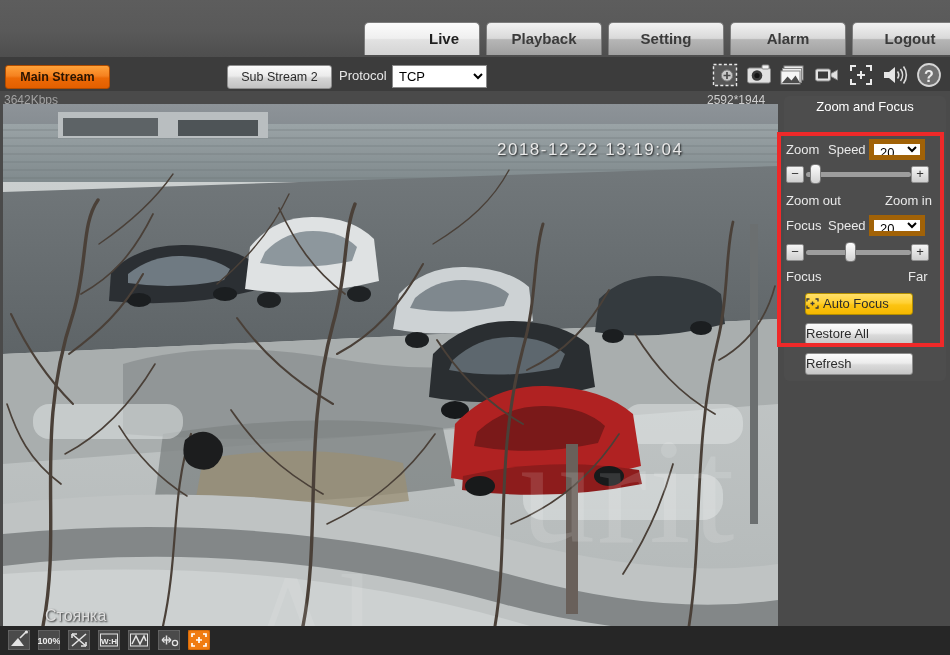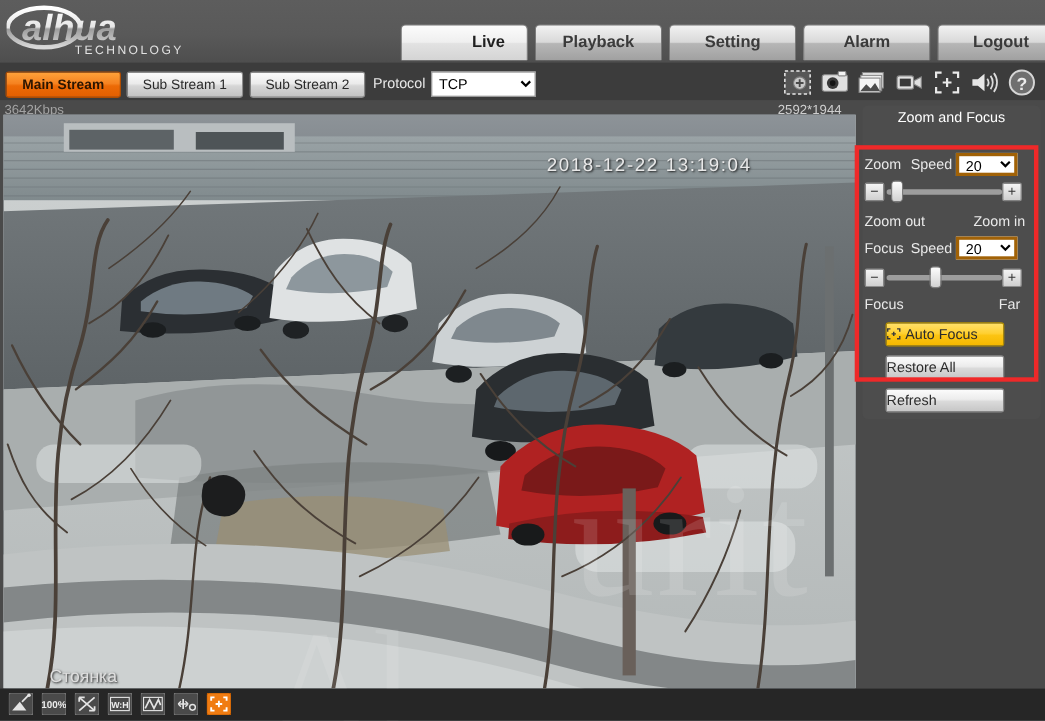--- a/index.html
+++ b/index.html
@@ -115,21 +115,21 @@
     text-align: center; font-size: 13px; color: #ffffff;
   }
   .redbox {
     position: absolute; left: 777px; top: 132px; width: 167px; height: 215px;
     border: 4px solid #ef2929; pointer-events: none;
   }
   .lbl { position: absolute; font-size: 13px; color: #e9e9e9; }
   .sel-speed {
     position: absolute; width: 56px; height: 21px; font-size: 13px;
     font-family: "Liberation Sans", sans-serif;
-    background: #fff; color: #000; border: 3px solid #a16207; padding: 0 2px;
+    background: #fff; color: #000; border: 5px solid #a16207; padding: 0 2px;
   }
   .stepbtn {
     position: absolute; width: 18px; height: 17px;
     background: linear-gradient(to bottom, #f4f4f4, #cfcfcf);
     border: 1px solid #8d8d8d; border-radius: 2px;
     font-size: 13px; line-height: 14px; text-align: center; color: #333;
     cursor: pointer; user-select: none;
   }
   .track {
     position: absolute; height: 5px; background: #9d9d9d; border-radius: 3px;
@@ -163,49 +163,33 @@
     color: rgba(255,255,255,0.10); pointer-events: none; user-select: none;
     white-space: nowrap;
   }
 </style>
 </head>
 <body>
 
 <div id="app">
 
   <div class="header">
-    <div class="logo">
-      <svg width="260" height="48" viewBox="0 0 260 48">
-        <defs>
-          <linearGradient id="lg" x1="0" y1="0" x2="0" y2="1">
-            <stop offset="0" stop-color="#ffffff"></stop>
-            <stop offset="0.5" stop-color="#e6e6e6"></stop>
-            <stop offset="0.55" stop-color="#9d9d9d"></stop>
-            <stop offset="1" stop-color="#d8d8d8"></stop>
-          </linearGradient>
-        </defs>
-        <ellipse cx="34" cy="21" rx="33" ry="18" fill="none" stroke="url(#lg)" stroke-width="4"></ellipse>
-        <text x="14" y="32" font-family="Liberation Sans, sans-serif" font-size="33" font-weight="bold" font-style="italic" fill="url(#lg)">alhua</text>
-        <text x="62" y="45" font-family="Liberation Sans, sans-serif" font-size="11" letter-spacing="2.2" fill="#e2e2e2">TECHNOLOGY</text>
-      </svg>
-    </div>
 
     <div class="navtabs">
       <div class="navtab active">Live</div>
       <div class="navtab">Playback</div>
       <div class="navtab">Setting</div>
       <div class="navtab">Alarm</div>
       <div class="navtab">Logout</div>
     </div>
   </div>
 
   <div class="streambar"></div>
 
   <div class="btn3d orange" id="main-stream">Main Stream</div>
-  <div class="btn3d" id="sub-stream-1">Sub Stream 1</div>
   <div class="btn3d" id="sub-stream-2">Sub Stream 2</div>
 
   <div class="protocol-label">Protocol</div>
   <select class="protocol-select"><option value="TCP">TCP</option><option value="UDP">UDP</option><option value="Multicast">Multicast</option></select>
 
   <div class="toolicons">
 
     <svg class="toolicon" viewBox="0 0 26 26">
       <rect x="1.5" y="2.5" width="23" height="21" fill="#565656" stroke="#e8e8e8" stroke-width="1.4" stroke-dasharray="3,2.2"></rect>
       <circle cx="15" cy="13.5" r="5.6" fill="#c9c9c9" stroke="#7d7d7d" stroke-width="1"></circle>

